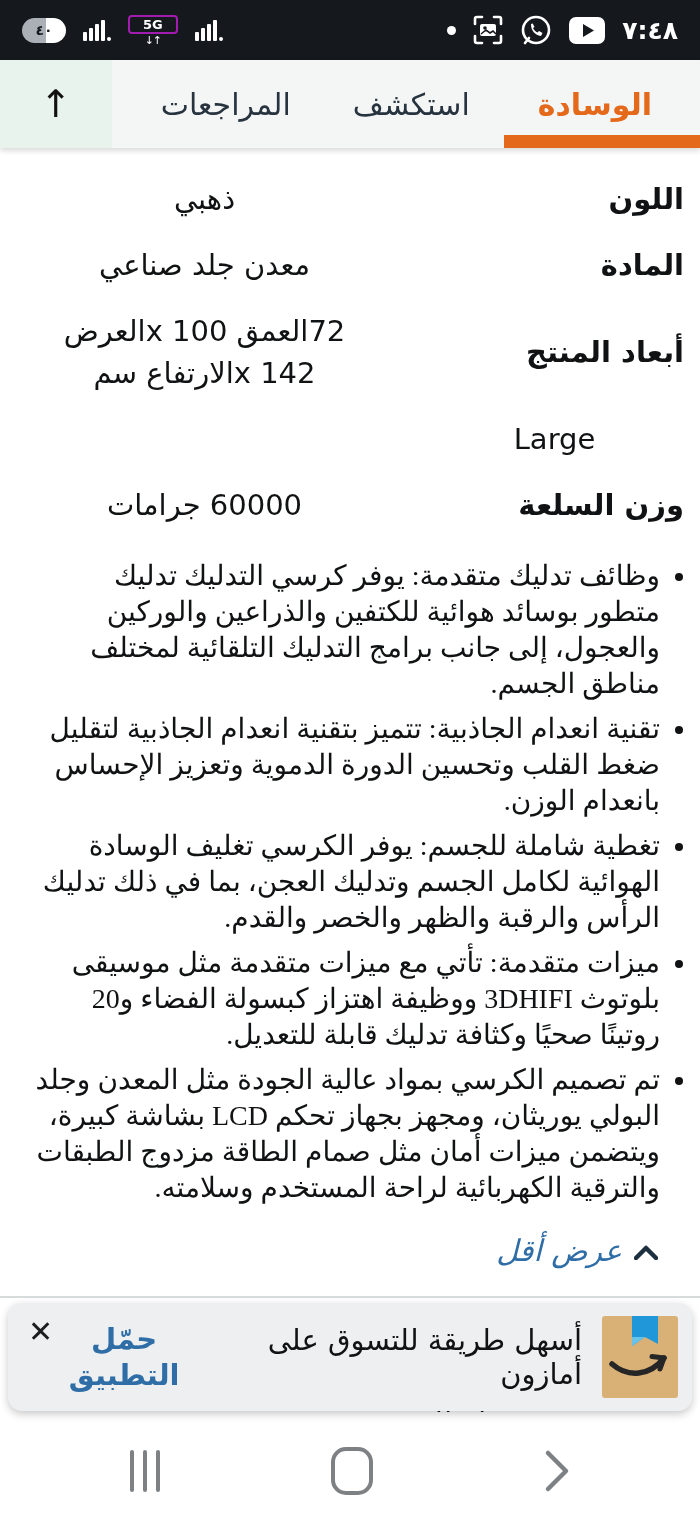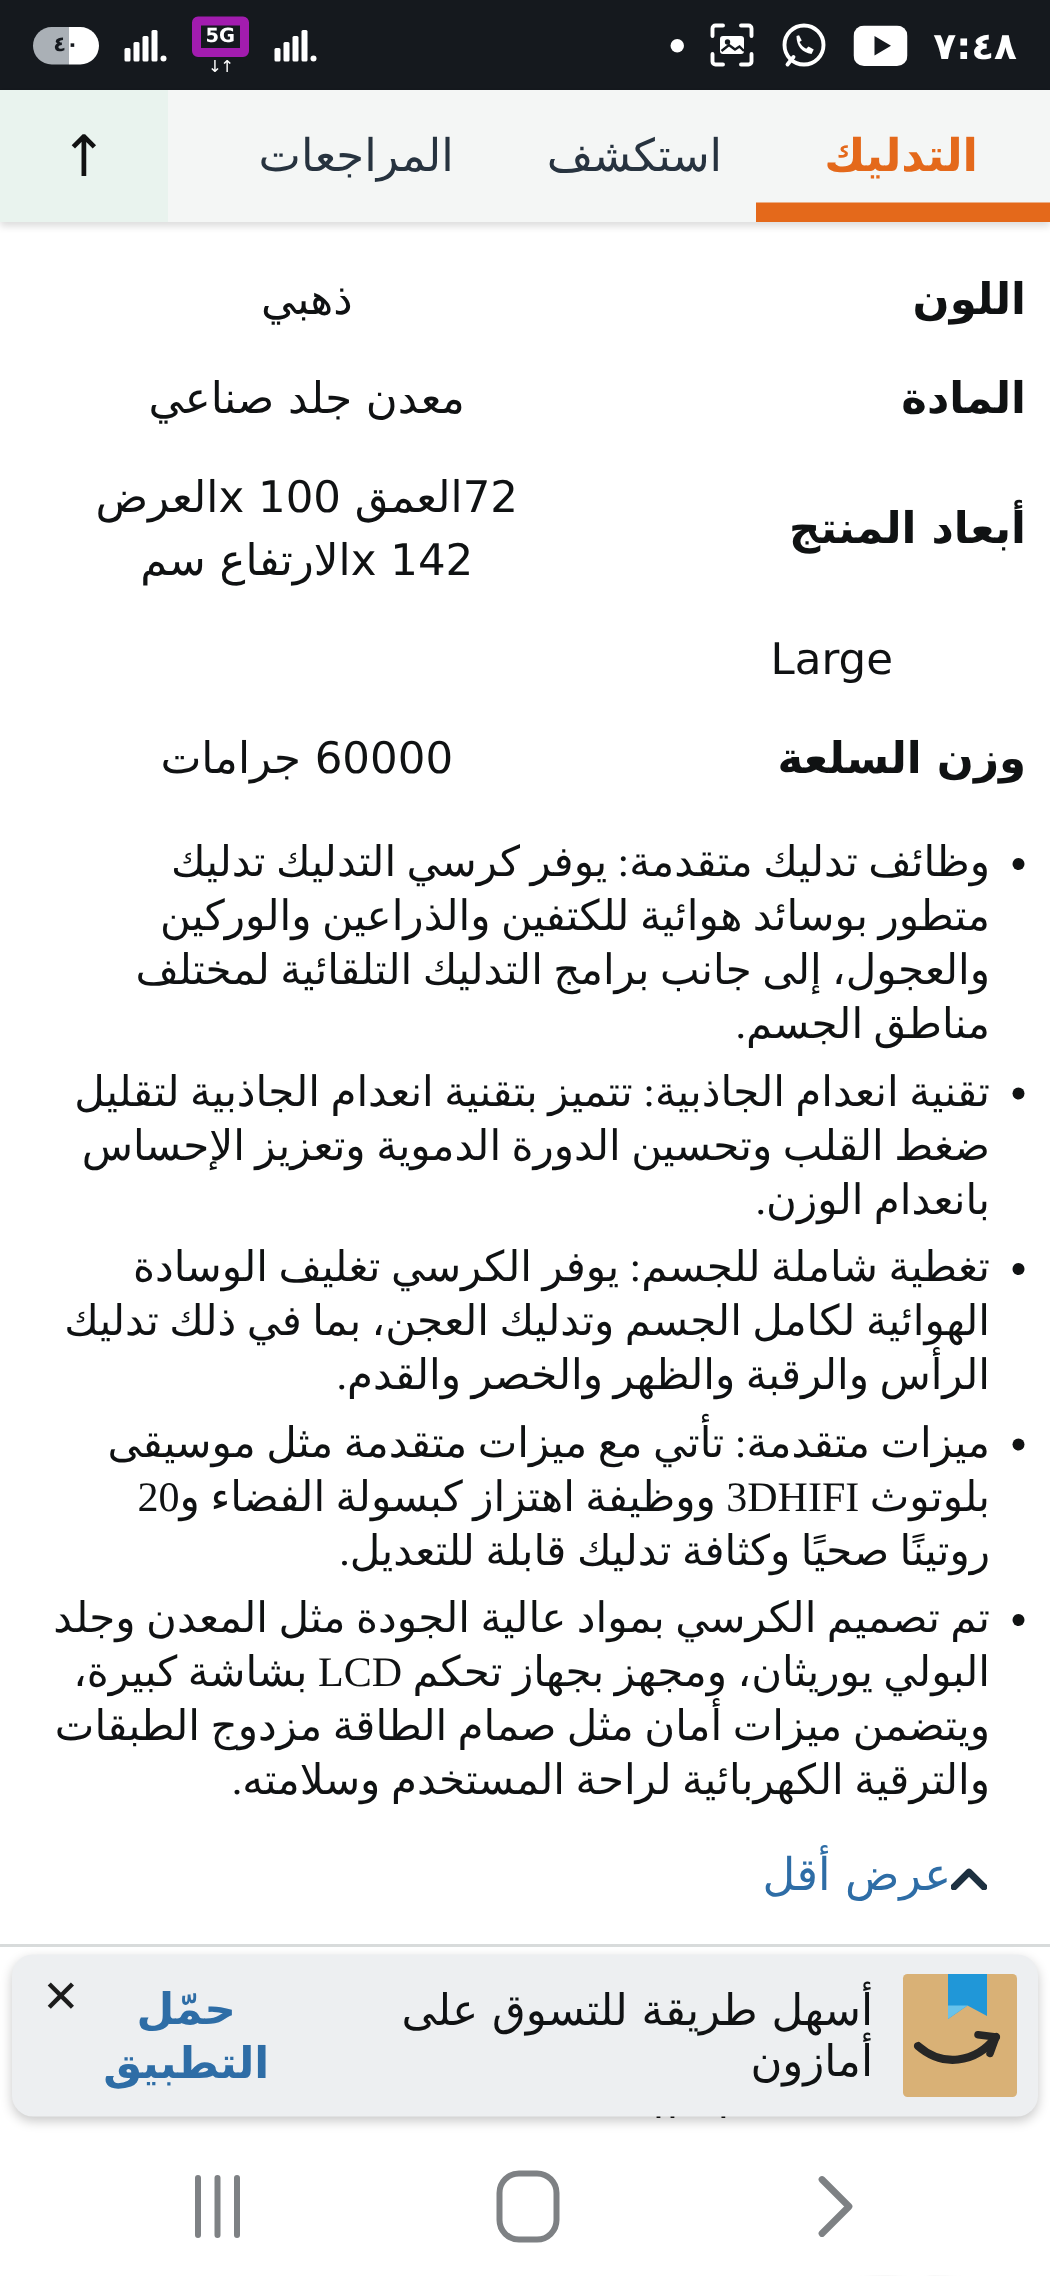--- a/index.html
+++ b/index.html
@@ -20,21 +20,21 @@
     width:44px;height:25px;border-radius:13px;
     background:linear-gradient(to right,#aab0b6 0 55%,#ffffff 55%);
     display:flex;align-items:center;justify-content:center;
     color:#15191e;font-size:14px;font-weight:bold;
   }
   .sig{display:flex;align-items:flex-end;gap:2px;height:22px;}
   .sig i{display:block;width:4px;background:#fff;border-radius:1px;}
   .sig .b1{height:9px}.sig .b2{height:13px}.sig .b3{height:17px}.sig .b4{height:21px}
   .sig .dot{width:4px;height:4px;background:#fff;border-radius:50%;}
   .fiveg{display:flex;flex-direction:column;align-items:center;line-height:1;}
-  .fiveg .box{border:6px solid #a21caf;border-radius:4px;font-size:13px;font-weight:bold;padding:1px 3px;}
+  .fiveg .box{border:2px solid #a21caf;border-radius:4px;font-size:13px;font-weight:bold;padding:1px 13px;}
   .fiveg .arr{font-size:11px;letter-spacing:-1px;margin-top:1px;}
   .sb-dot{width:9px;height:9px;border-radius:50%;background:#fff;}
   .sb-time{font-size:25px;font-weight:bold;letter-spacing:1px;}
   .sb-ic{display:block;}
   
   .tab-bar{
     position:absolute;top:60px;left:0;width:700px;height:88px;
     background:#f4f6f5;box-shadow:0 3px 5px rgba(0,0,0,.14);
     display:flex;direction:rtl;align-items:center;z-index:5;
   }
@@ -61,21 +61,21 @@
   .spec-label{font-weight:bold;font-size:29px;color:#101213;padding-right:16px;text-align:right;}
   .spec-value{text-align:center;font-size:29px;color:#101213;line-height:42px;padding:0 36px 0 60px;}
   
   .bullets{margin:14px 0 0 0;padding:0 40px 0 34px;list-style:disc;}
   .bullets li{
     font-size:28px;line-height:36px;color:#101213;text-align:right;
     margin-bottom:9px;
     font-family:Liberation Serif, serif;
   }
   
-  .show-less{display:flex;align-items:center;padding:18px 42px 20px 0;direction:rtl;cursor:pointer;}
+  .show-less{display:flex;align-items:center;gap:12px;padding:18px 42px 20px 0;direction:rtl;cursor:pointer;font-style:italic;}
   .show-less .chev{margin-top:4px;}
   .show-less .lbl{color:#2e6da6;font-size:30px;}
   .divider{height:2px;background:#d8dbdb;margin:8px 0 0 0;}
   
   .section-header{
     display:flex;align-items:center;justify-content:space-between;
     padding:30px 16px 0 26px;direction:rtl;
   }
   .section-title{font-weight:bold;font-size:31px;color:#101213;}
   
@@ -161,21 +161,21 @@
     </svg>
     <svg class="sb-ic" width="36" height="27" viewBox="0 0 36 27">
       <rect x="0" y="0" width="36" height="27" rx="7" fill="#ffffff"></rect>
       <polygon points="14,7 25,13.5 14,20" fill="#15191e"></polygon>
     </svg>
     <span class="sb-time">٧:٤٨</span>
   </div>
 </div>
 
 <div class="tab-bar">
-  <span class="tab active tab-details">التدليك</span>
+  <span class="tab active tab-details">الوسادة</span>
   <span class="tab tab-explore">استكشف</span>
   <span class="tab tab-reviews">المراجعات</span>
   <div class="scroll-top-btn">
     <span class="up-arrow">↑</span>
   </div>
   <div class="tab-underline"></div>
 </div>
 
 <div class="clip-row clip-top">
   <span>تتميز بتقنية حقيقية</span>

